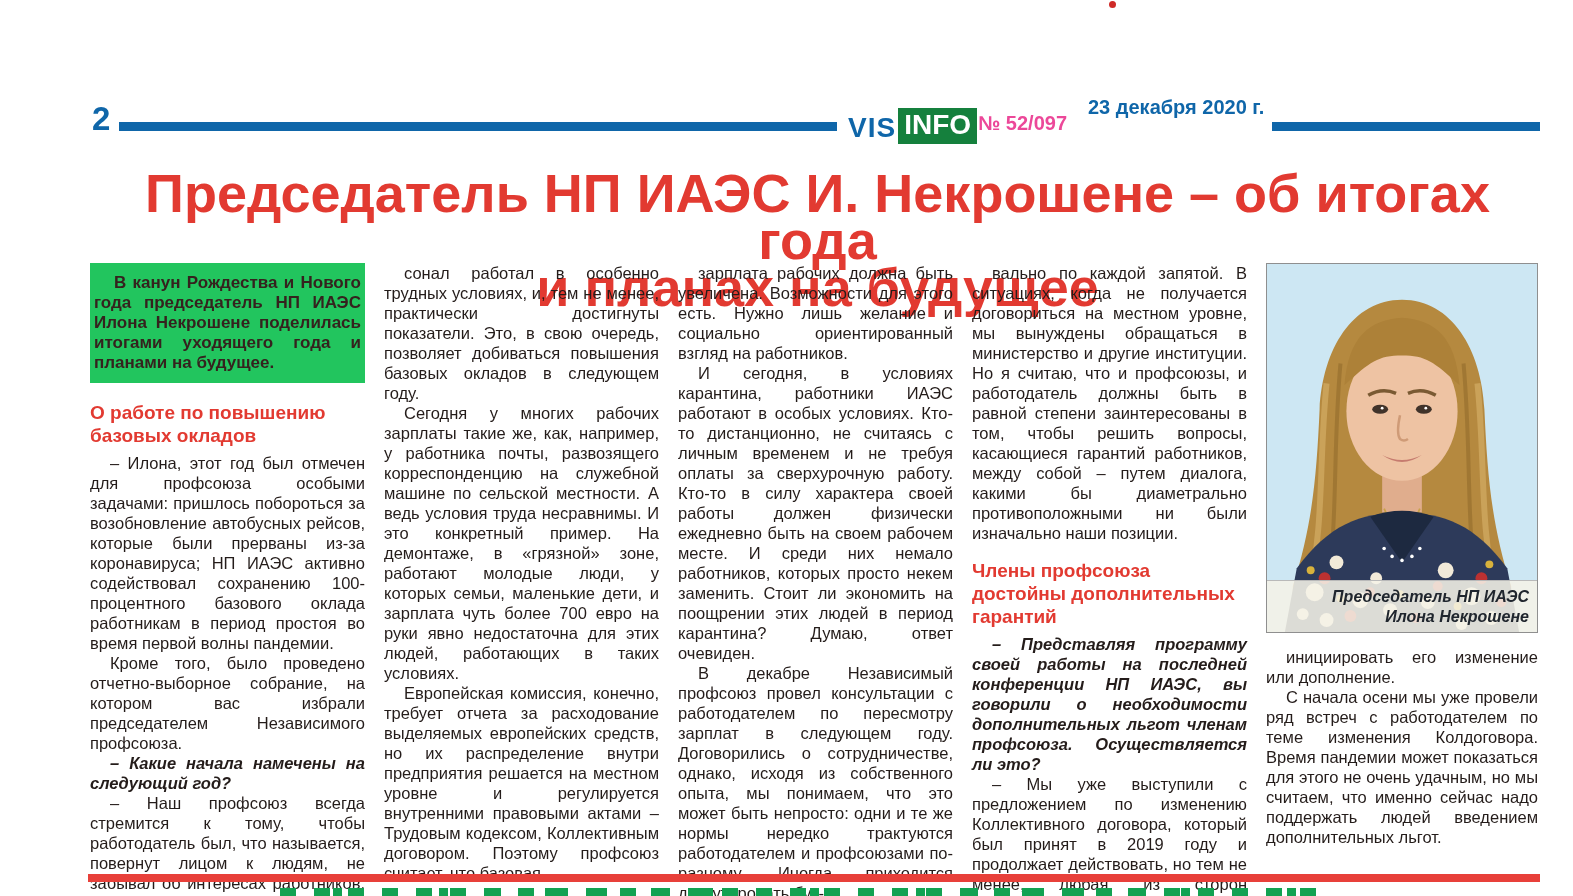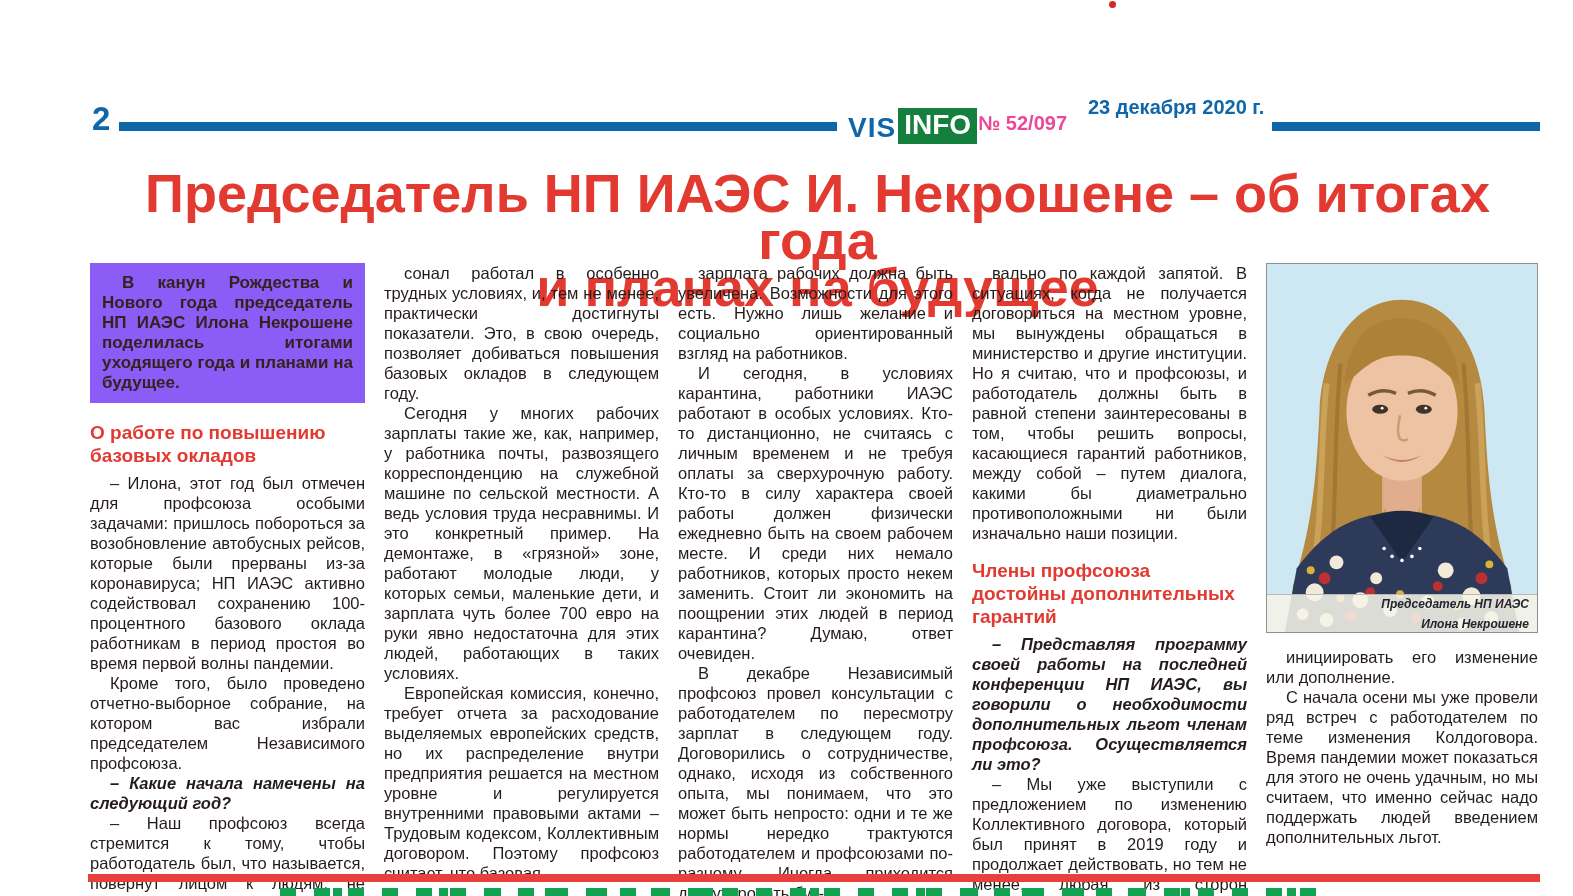--- a/index.html
+++ b/index.html
@@ -22,34 +22,34 @@
 
   
   .title{position:absolute;left:90px;top:170px;width:1455px;text-align:center;color:#e23a31;font-weight:bold;font-size:54px;line-height:47px;}
 
   
   .cols{position:absolute;left:90px;top:263px;width:1455px;display:flex;gap:19px;}
   .col{width:275px;flex:0 0 auto;}
   .col.last{width:272px;}
   p.body{margin:0;font-size:16.5px;line-height:20px;text-align:justify;text-indent:20px;}
   p.q{font-weight:bold;font-style:italic;}
-  .lead-box{background:#8b5cf6;padding:10px 12px;margin-bottom:18px;}
+  .lead-box{background:#22c55e;padding:10px 4px;margin-bottom:18px;}
   .lead-box p{margin:0;font-size:17px;line-height:20px;font-weight:bold;text-align:justify;text-indent:20px;color:#35221e;}
   .subhead{font-size:19px;line-height:23px;font-weight:bold;color:#e23a31;margin:16px 0 6px 0;}
   .subhead.first{margin-top:2px;}
 
   
   .photo{position:relative;width:270px;height:368px;border:1px solid #8f8f8f;background:#cde7f3;margin-bottom:14px;}
   .photo svg{display:block;width:100%;height:100%;}
   .photo-caption{
-    position:absolute;left:0;right:0;bottom:0;height:38px;
+    position:absolute;left:0;right:0;bottom:0;height:52px;
     background:rgba(245,242,231,0.88);border-top:1px solid #b9b9b9;
     display:flex;flex-direction:column;justify-content:center;align-items:flex-end;
     padding-right:8px;box-sizing:border-box;
-    font-style:italic;font-weight:bold;font-size:12px;line-height:20px;color:#20262e;
+    font-style:italic;font-weight:bold;font-size:16px;line-height:20px;color:#20262e;
   }
 
   
   .footer-rule{position:absolute;left:88px;top:874px;width:1452px;height:8px;background:#e8403a;}
   .green-crop{
     position:absolute;left:280px;top:888px;width:1040px;height:8px;
     background:
       repeating-linear-gradient(90deg,#12a252 0 16px,transparent 16px 34px),
       repeating-linear-gradient(90deg,#12a252 0 9px,transparent 9px 53px);
   }

